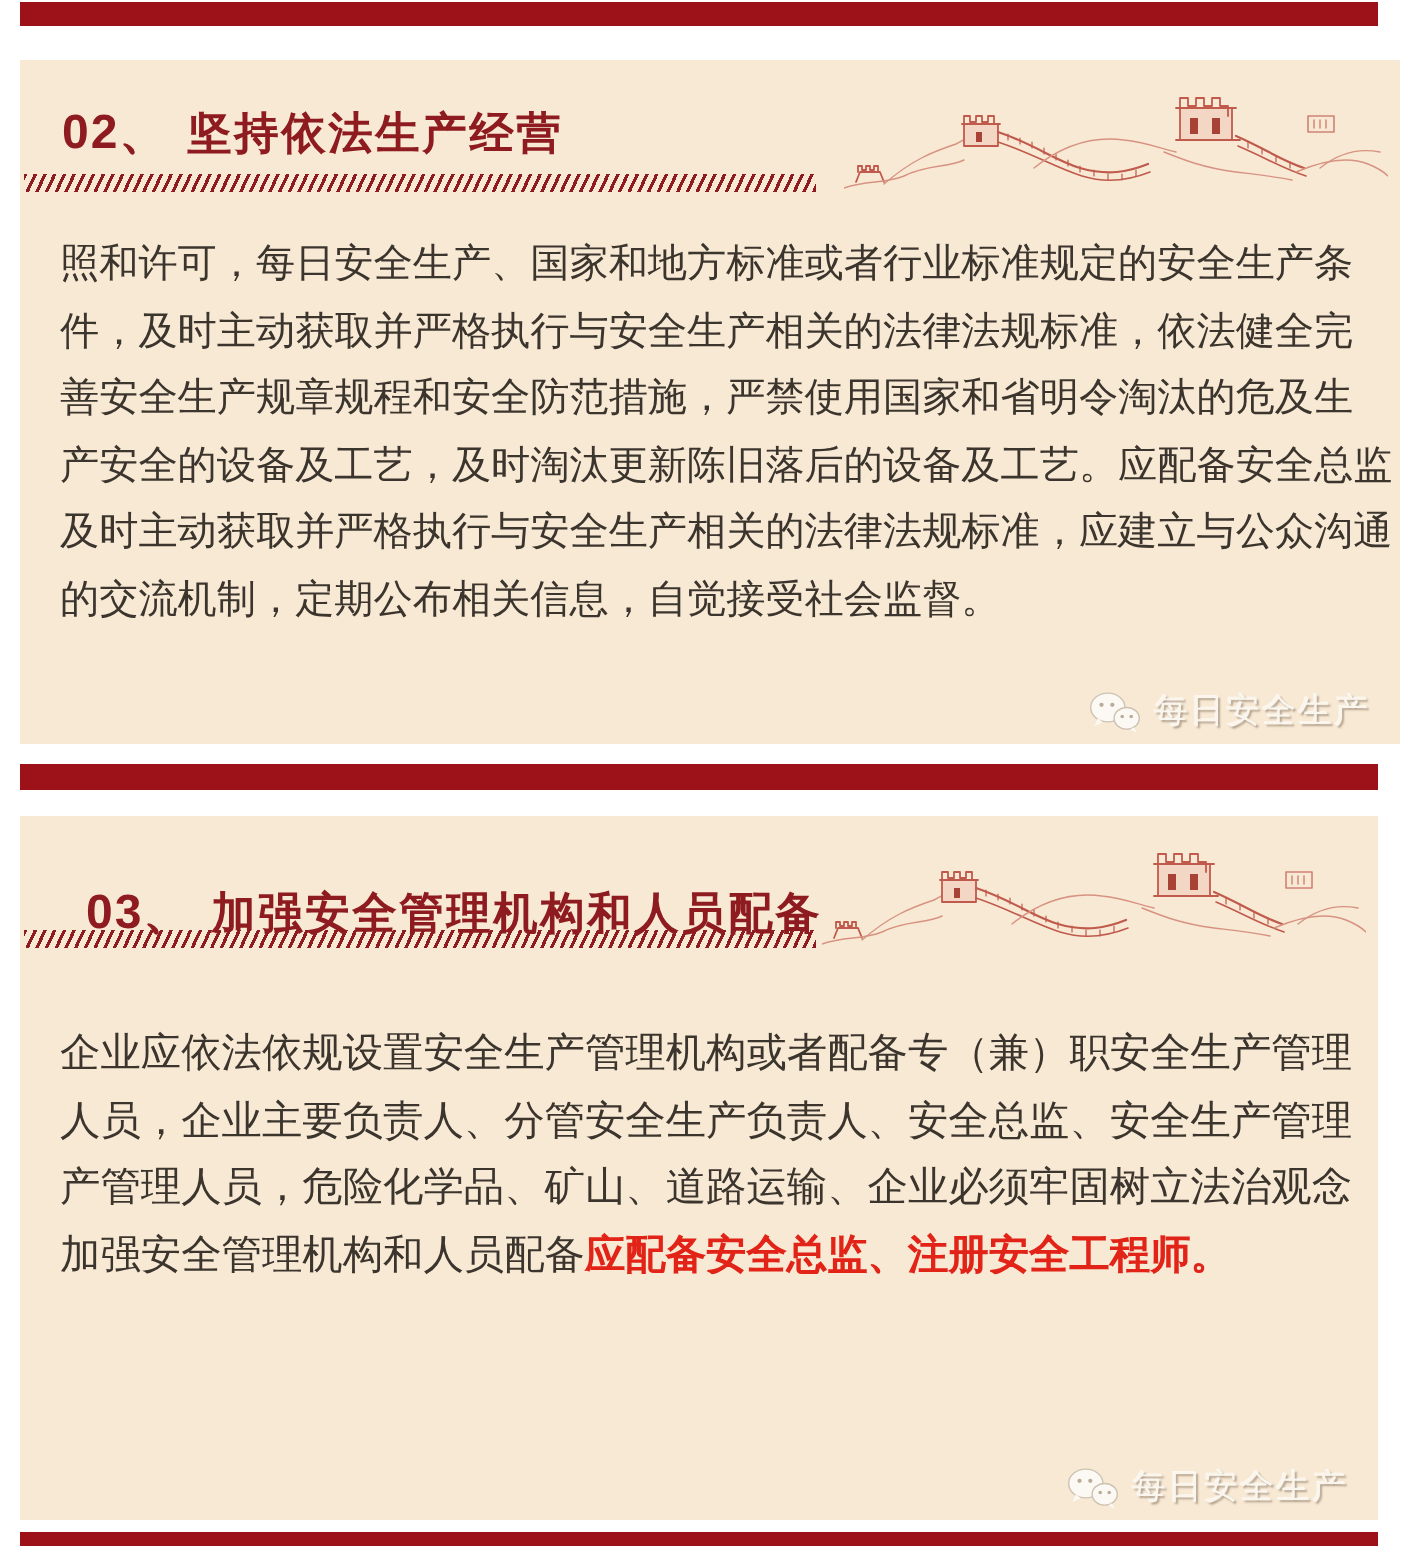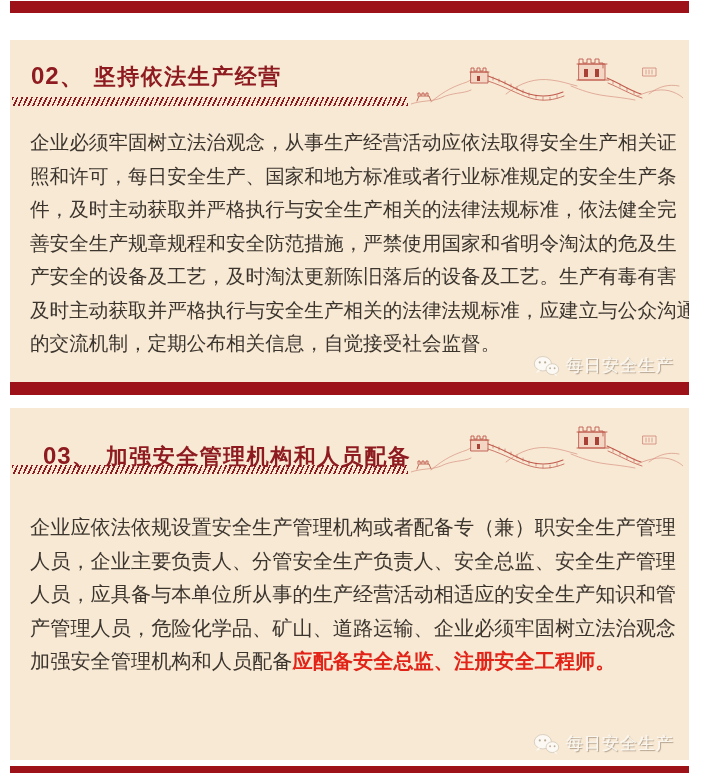--- a/index.html
+++ b/index.html
@@ -8,21 +8,21 @@
     background:#ffffff;
     font-family:"Liberation Sans",sans-serif;
   }
   .bar{position:absolute;left:10px;width:679px;height:13px;background:#9c1218;}
   .bar-top{top:1px;height:12px;}
   .bar-mid{top:382px;}
   .bar-bottom{top:766px;}
   .card{
     position:absolute;left:10px;width:679px;background:#f8e9d4;overflow:hidden;
   }
-  .card-02{top:40px;height:342px;}
+  .card-02{top:30px;height:342px;padding-left:11px;}
   .card-03{top:408px;height:352px;}
   .sec-title{
     position:absolute;left:21px;top:20px;
     display:flex;align-items:baseline;gap:9px;
     color:#8e1b20;font-weight:900;white-space:nowrap;
   }
   .sec-num{font-size:24px;letter-spacing:1px;}
   .sec-name{font-size:22px;letter-spacing:1.5px;}
   .hatch{
     position:absolute;left:2px;top:57px;width:396px;height:9px;
@@ -101,25 +101,24 @@
   <h2 class="sec-title" style="margin:0">
     <span class="sec-num">02、</span>
     <span class="sec-name">坚持依法生产经营</span>
   </h2>
   <div class="hatch"></div>
   <svg class="art" viewBox="0 0 272 62">
       <use href="#gw-art"></use>
     </svg>
 
   <div class="body-text">
-    <div class="line">企业必须牢固树立法治观念，从事生产经营活动应依法取得安全生产相关证</div>
     <div class="line">照和许可，每日安全生产、国家和地方标准或者行业标准规定的安全生产条</div>
     <div class="line">件，及时主动获取并严格执行与安全生产相关的法律法规标准，依法健全完</div>
     <div class="line">善安全生产规章规程和安全防范措施，严禁使用国家和省明令淘汰的危及生</div>
-    <div class="line">产安全的设备及工艺，及时淘汰更新陈旧落后的设备及工艺。生产有毒有害</div>
+    <div class="line">产安全的设备及工艺，及时淘汰更新陈旧落后的设备及工艺。应配备安全总监</div>
     <div class="line">及时主动获取并严格执行与安全生产相关的法律法规标准，应建立与公众沟通</div>
     <div class="line"><span>的交流机制，定期公布相关信息，自觉接受社会监督。</span><span class="hl"></span></div>
   </div>
 
   <div class="watermark">
     <svg class="wm-icon" width="27" height="22" viewBox="0 0 30 24">
         <use href="#wechat-logo"></use>
       </svg>
     <span>每日安全生产</span>
   </div>
@@ -133,21 +132,20 @@
     <span class="sec-name">加强安全管理机构和人员配备</span>
   </h2>
   <div class="hatch"></div>
   <svg class="art" viewBox="0 0 272 62">
       <use href="#gw-art"></use>
     </svg>
 
   <div class="body-text">
     <div class="line">企业应依法依规设置安全生产管理机构或者配备专（兼）职安全生产管理</div>
     <div class="line">人员，企业主要负责人、分管安全生产负责人、安全总监、安全生产管理</div>
-    <div class="line">人员，应具备与本单位所从事的生产经营活动相适应的安全生产知识和管</div>
     <div class="line">产管理人员，危险化学品、矿山、道路运输、企业必须牢固树立法治观念</div>
     <div class="line"><span>加强安全管理机构和人员配备</span><span class="hl">应配备安全总监、注册安全工程师。</span></div>
   </div>
 
   <div class="watermark">
     <svg class="wm-icon" width="27" height="22" viewBox="0 0 30 24">
         <use href="#wechat-logo"></use>
       </svg>
     <span>每日安全生产</span>
   </div>

